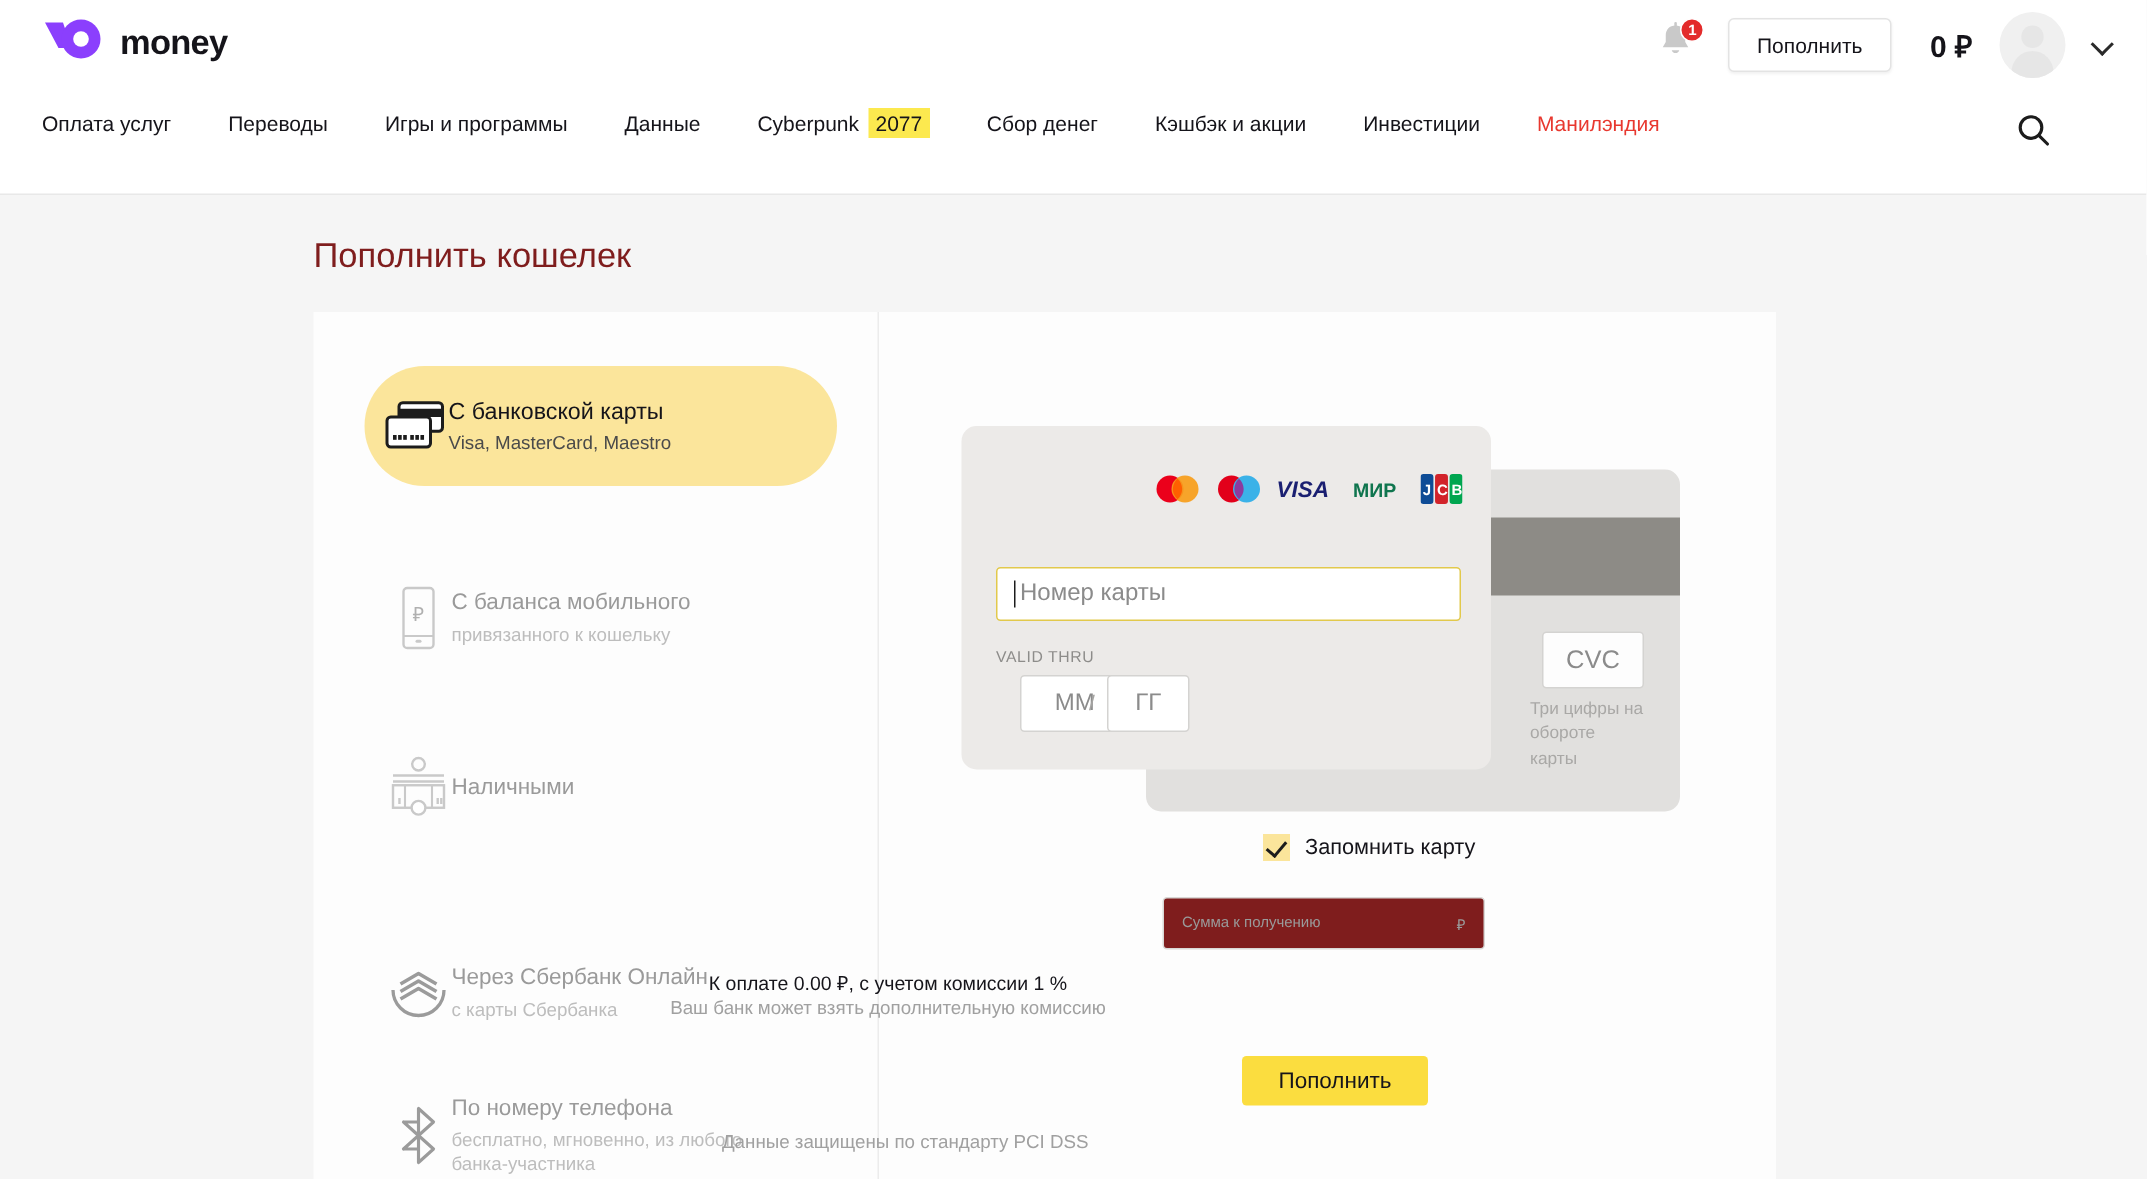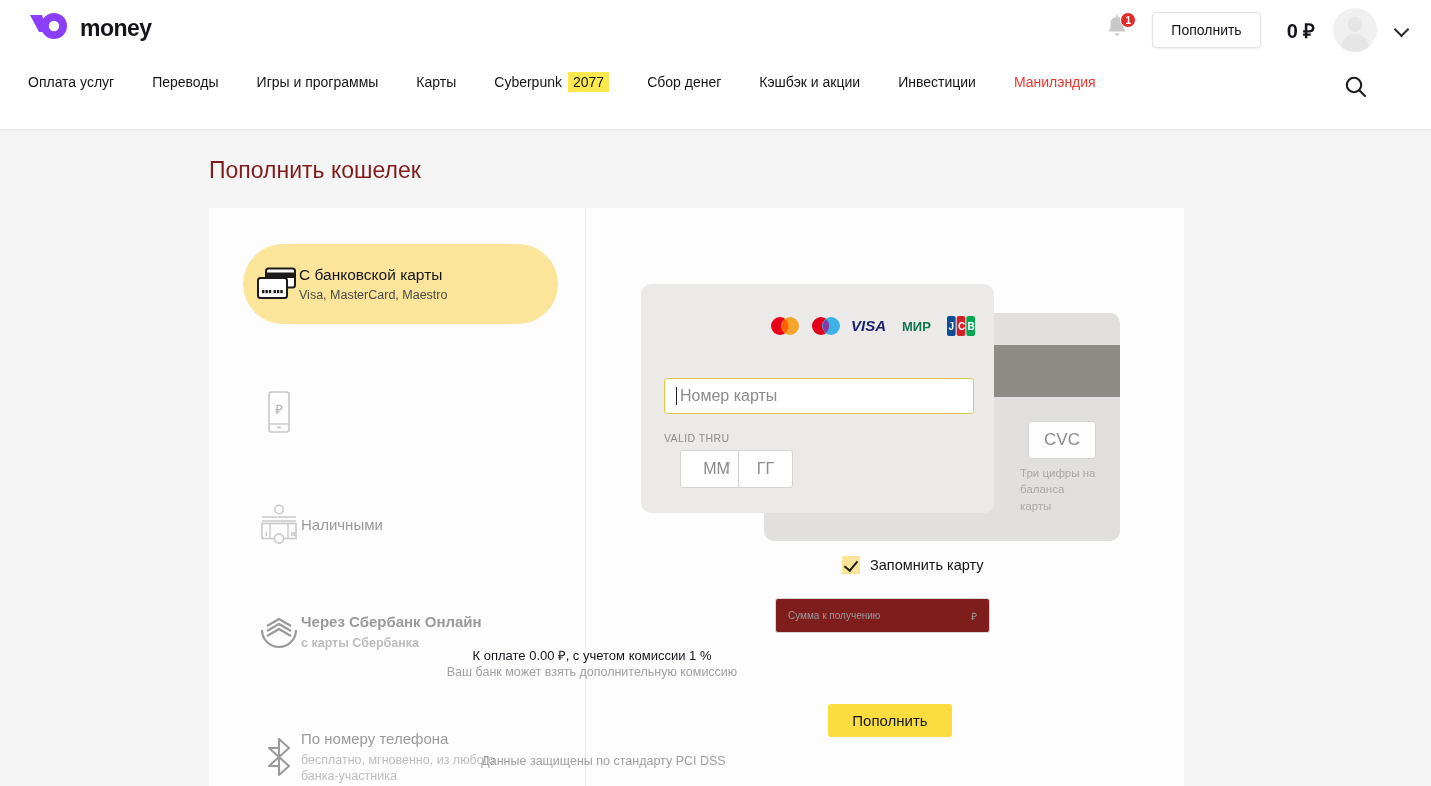--- a/index.html
+++ b/index.html
@@ -202,21 +202,21 @@
       <div class="nav-item">
         <span>Оплата услуг</span>
       </div>
       <div class="nav-item">
         <span>Переводы</span>
       </div>
       <div class="nav-item">
         <span>Игры и программы</span>
       </div>
       <div class="nav-item">
-        <span>Карты</span>
+        <span>Данные</span>
       </div>
       <div class="nav-item">
         <span>Cyberpunk</span>
         <span class="nav-badge">2077</span>
       </div>
       <div class="nav-item">
         <span>Сбор денег</span>
       </div>
       <div class="nav-item">
         <span>Кэшбэк и акции</span>
@@ -267,20 +267,24 @@
 
     <div class="method" style="top:172px;">
       <span class="m-icon">
         <svg width="28" height="44" viewBox="0 0 28 44">
           <rect x="4" y="2" width="20" height="40" rx="2.5" fill="none" stroke="#c9c9c9" stroke-width="1.6"></rect>
           <line x1="4" y1="34" x2="24" y2="34" stroke="#c9c9c9" stroke-width="1.4"></line>
           <rect x="12" y="36.5" width="4" height="2" rx="1" fill="#c9c9c9"></rect>
           <text x="14" y="24" font-size="13" fill="#b0b0b0" text-anchor="middle" font-family="Liberation Sans, sans-serif">₽</text>
         </svg>
       </span>
+      <span>
+        <div class="m-title">С баланса мобильного</div>
+        <div class="m-sub">привязанного к кошельку</div>
+      </span>
     </div>
 
     <div class="method" style="top:285px;">
       <span class="m-icon">
         <svg width="44" height="42" viewBox="0 0 44 42">
           <circle cx="22" cy="5.5" r="4.2" fill="none" stroke="#c9c9c9" stroke-width="1.6"></circle>
           <line x1="5" y1="13" x2="39" y2="13" stroke="#c9c9c9" stroke-width="1.6"></line>
           <line x1="5" y1="17" x2="39" y2="17" stroke="#c9c9c9" stroke-width="1.6"></line>
           <rect x="5" y="19.5" width="34" height="15" fill="none" stroke="#c9c9c9" stroke-width="1.6"></rect>
           <line x1="13" y1="19.5" x2="13" y2="34.5" stroke="#c9c9c9" stroke-width="1.4"></line>
@@ -289,21 +293,21 @@
           <rect x="34" y="28" width="1.6" height="4" fill="#c9c9c9"></rect>
           <rect x="36.4" y="28" width="1.6" height="4" fill="#c9c9c9"></rect>
           <rect x="8.5" y="28" width="1.6" height="4" fill="#c9c9c9"></rect>
         </svg>
       </span>
       <span>
         <div class="m-title">Наличными</div>
       </span>
     </div>
 
-    <div class="method" style="top:392px;font-weight:bold;">
+    <div class="method" style="top:422px;">
       <span class="m-icon">
         <svg width="42" height="40" viewBox="0 0 42 40">
           <path d="M4 18 a17 17 0 0 0 34 0" fill="none" stroke="#9b9b9b" stroke-width="2.2"></path>
           <path d="M9 14 L21 7 L33 14" fill="none" stroke="#9b9b9b" stroke-width="2.4" stroke-linejoin="round"></path>
           <path d="M9 19 L21 12 L33 19" fill="none" stroke="#9b9b9b" stroke-width="2.4" stroke-linejoin="round"></path>
           <path d="M9 24 L21 17 L33 24" fill="none" stroke="#9b9b9b" stroke-width="2.4" stroke-linejoin="round"></path>
         </svg>
       </span>
       <span>
         <div class="m-title">Через Сбербанк Онлайн</div>
@@ -324,21 +328,21 @@
       </span>
     </div>
 
   </div>
 
   <div class="panel-right"></div>
 
   <div class="card-back">
     <div class="magstripe"></div>
     <div class="cvc-box">CVC</div>
-    <div class="cvc-hint">Три цифры на баланса карты</div>
+    <div class="cvc-hint">Три цифры на обороте карты</div>
   </div>
 
   <div class="card-front">
 
     <div class="logos">
       <span>
         <svg width="32" height="20" viewBox="0 0 32 20">
           <circle cx="11" cy="10" r="9" fill="#eb001b"></circle>
           <circle cx="21" cy="10" r="9" fill="#f79e1b" fill-opacity="0.93"></circle>
           <path d="M16 3.2 a9 9 0 0 0 0 13.6 a9 9 0 0 0 0 -13.6" fill="#ff5f00"></path>

